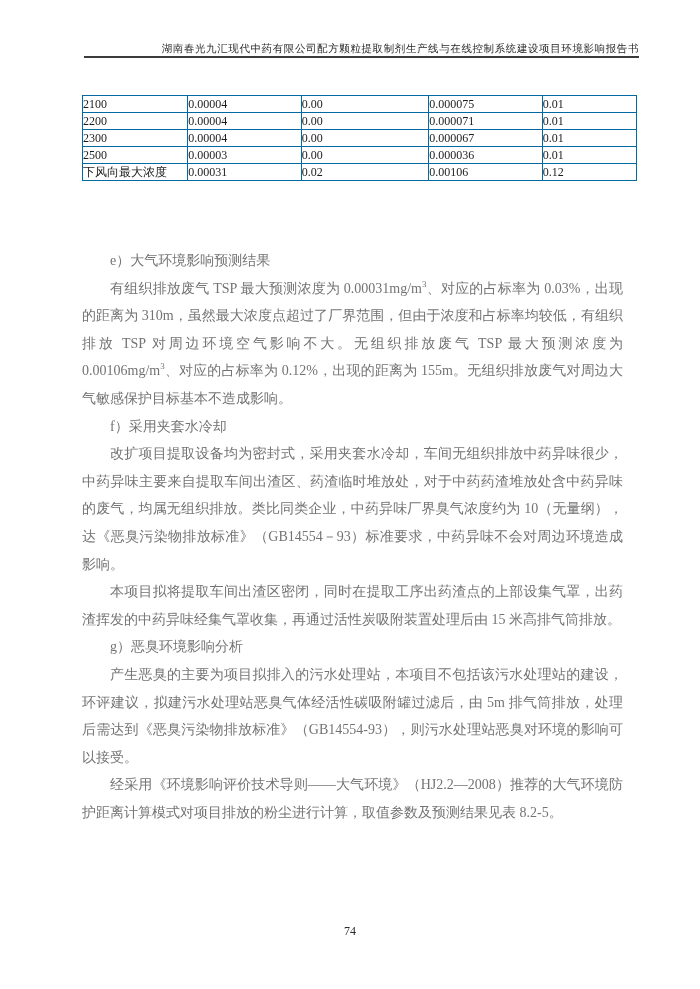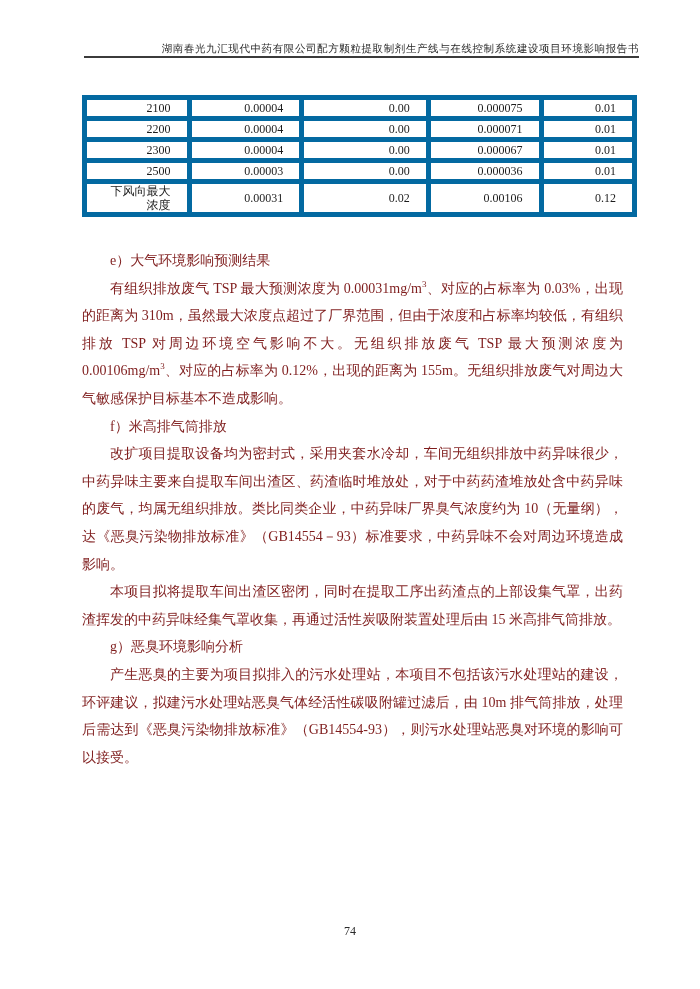--- a/index.html
+++ b/index.html
@@ -32,37 +32,37 @@
     position: absolute;
     top: 95px;
     left: 82px;
     width: 555px;
     border-collapse: collapse;
     table-layout: fixed;
     font-size: 12px;
     color: #1c1c1c;
   }
   .doc-table td {
-    border: 5px solid #0369a1;
-    text-align: right;
+    border: 1px solid #0369a1;
+    text-align: left;
     vertical-align: middle;
     height: 16px;
     line-height: 14px;
-    padding: 0 16px;
+    padding: 0 0;
     overflow: hidden;
   }
   .content {
     position: absolute;
     top: 247px;
     left: 82px;
     width: 541px;
     font-size: 14px;
     line-height: 27.6px;
     text-align: justify;
-    color: #7f1d1d;
+    color: #737373;
   }
   .content p {
     margin: 0;
     padding: 0;
   }
   .content p.indent {
     text-indent: 2em;
   }
   .content sup {
     font-size: 9px;
@@ -131,24 +131,25 @@
           <td>0.02</td>
           <td>0.00106</td>
           <td>0.12</td>
         </tr>
       </tbody>
   </table>
 
   <div class="content">
     <p class="indent">e）大气环境影响预测结果</p>
     <p class="indent"><span>有组织排放废气 TSP 最大预测浓度为 0.00031mg/m</span><sup>3</sup><span>、对应的占标率为 0.03%，出现的距离为 310m，虽然最大浓度点超过了厂界范围，但由于浓度和占标率均较低，有组织排放 TSP 对周边环境空气影响不大。无组织排放废气 TSP 最大预测浓度为 0.00106mg/m</span><sup>3</sup><span>、对应的占标率为 0.12%，出现的距离为 155m。无组织排放废气对周边大气敏感保护目标基本不造成影响。</span></p>
-    <p class="indent">f）米高排气筒排放</p>
+    <p class="indent">f）采用夹套水冷却</p>
     <p class="indent">改扩项目提取设备均为密封式，采用夹套水冷却，车间无组织排放中药异味很少，中药异味主要来自提取车间出渣区、药渣临时堆放处，对于中药药渣堆放处含中药异味的废气，均属无组织排放。类比同类企业，中药异味厂界臭气浓度约为 10（无量纲），达《恶臭污染物排放标准》（GB14554－93）标准要求，中药异味不会对周边环境造成影响。</p>
     <p class="indent">本项目拟将提取车间出渣区密闭，同时在提取工序出药渣点的上部设集气罩，出药渣挥发的中药异味经集气罩收集，再通过活性炭吸附装置处理后由 15 米高排气筒排放。</p>
     <p class="indent">g）恶臭环境影响分析</p>
-    <p class="indent">产生恶臭的主要为项目拟排入的污水处理站，本项目不包括该污水处理站的建设，环评建议，拟建污水处理站恶臭气体经活性碳吸附罐过滤后，由 10m 排气筒排放，处理后需达到《恶臭污染物排放标准》（GB14554-93），则污水处理站恶臭对环境的影响可以接受。</p>
+    <p class="indent">产生恶臭的主要为项目拟排入的污水处理站，本项目不包括该污水处理站的建设，环评建议，拟建污水处理站恶臭气体经活性碳吸附罐过滤后，由 5m 排气筒排放，处理后需达到《恶臭污染物排放标准》（GB14554-93），则污水处理站恶臭对环境的影响可以接受。</p>
+    <p class="indent">经采用《环境影响评价技术导则——大气环境》（HJ2.2—2008）推荐的大气环境防护距离计算模式对项目排放的粉尘进行计算，取值参数及预测结果见表 8.2-5。</p>
   </div>
 
   <div class="footer">
     <span>74</span>
   </div>
 
 </div>
 
 </body></html>

